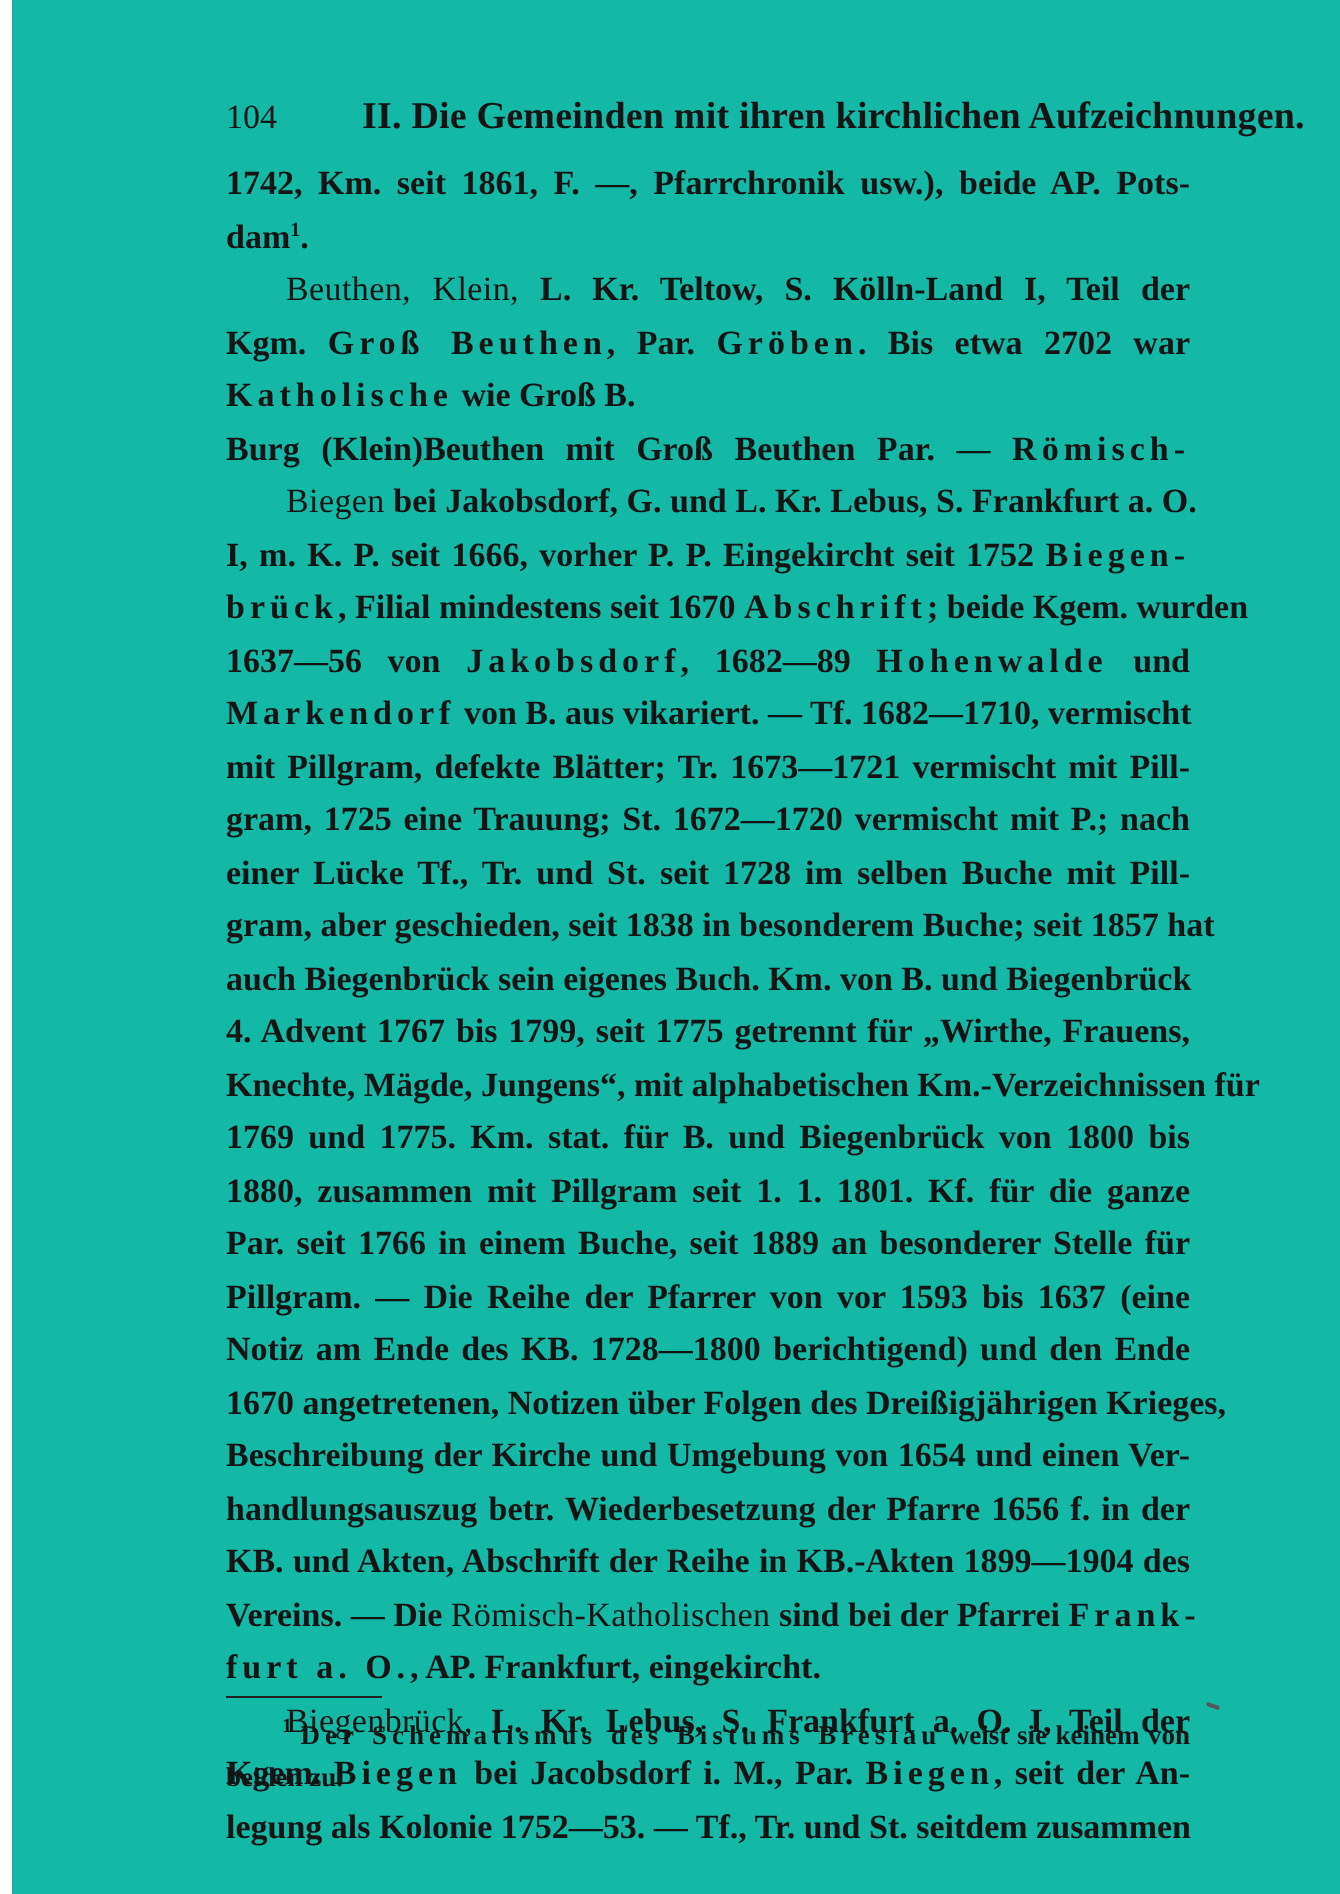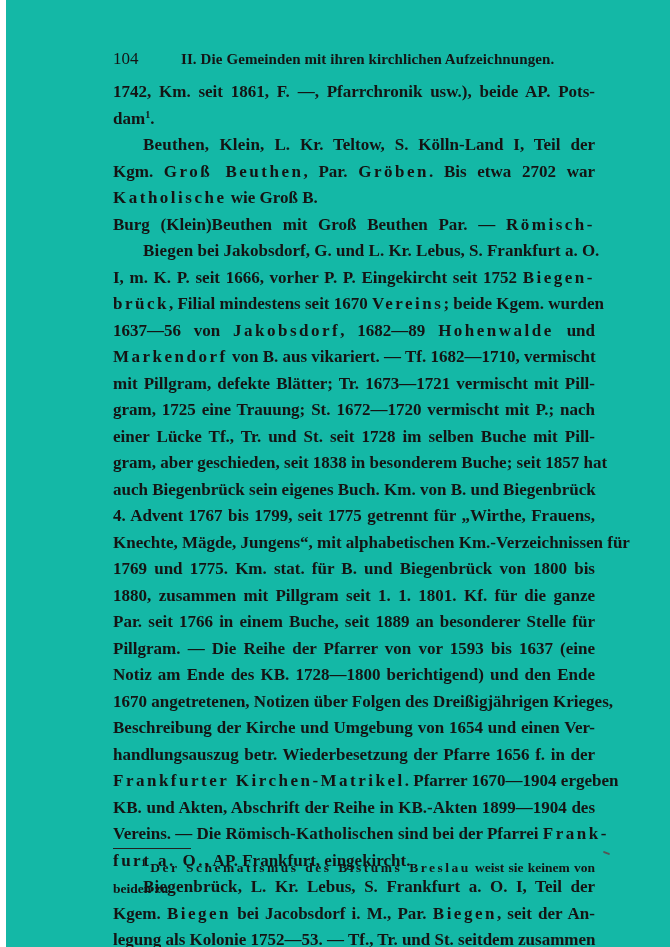--- a/index.html
+++ b/index.html
@@ -40,21 +40,21 @@
       font-family: "Liberation Serif", serif;
       font-size: 17px;
       font-weight: normal;
     }
     .running-head .chapter-title {
       position: absolute;
       left: 68px;
       top: 0;
       font-family: "Liberation Serif", serif;
       font-weight: bold;
-      font-size: 15px;
+      font-size: 19px;
       letter-spacing: 0.1px;
       text-align: right;
     }
     .body-text {
       position: absolute;
       left: 107px;
       top: 79px;
       width: 482px;
     }
     .line {
@@ -68,21 +68,21 @@
       text-align-last: justify;
       letter-spacing: 0px;
     }
     .line.last {
       text-align-last: left;
     }
     .line.indent {
       padding-left: 30px;
     }
     .headword {
-      font-weight: 700;
+      font-weight: 400;
       letter-spacing: 0.2px;
     }
     .spaced {
       letter-spacing: 2.5px;
     }
     sup.fnref {
       font-size: 10px;
       vertical-align: 6px;
       line-height: 0;
     }
@@ -138,39 +138,38 @@
     <div class="line"><span>1742, Km. seit 1861, F. —, Pfarrchronik usw.), beide AP. Pots-</span></div>
     <div class="line last"><span>dam</span><sup class="fnref">1</sup><span>.</span></div>
 
     <div class="line indent"><span class="headword">Beuthen, Klein,</span><span> L.  Kr. Teltow, S. Kölln-Land I, Teil der</span></div>
     <div class="line"><span>Kgm. </span><span class="spaced">Groß Beuthen</span><span>, Par. </span><span class="spaced">Gröben</span><span>.  Bis etwa 2702 war</span></div>
     <div class="line last"><span class="spaced">Katholische</span><span> wie Groß B.</span></div>
     <div class="line"><span>Burg (Klein)Beuthen mit Groß Beuthen Par. — </span><span class="spaced">Römisch-</span></div>
 
     <div class="line indent"><span class="headword">Biegen</span><span> bei Jakobsdorf, G. und L.  Kr. Lebus, S. Frankfurt a. O.</span></div>
     <div class="line"><span>I, m. K. P. seit 1666, vorher P. P.  Eingekircht seit 1752 </span><span class="spaced">Biegen-</span></div>
-    <div class="line"><span class="spaced">brück</span><span>, Filial mindestens seit 1670 </span><span class="spaced">Vereins</span><span>; beide Kgem. wurden</span></div>
+    <div class="line"><span class="spaced">brück</span><span>, Filial mindestens seit 1670 </span><span class="spaced">Abschrift</span><span>; beide Kgem. wurden</span></div>
     <div class="line"><span>1637—56 von </span><span class="spaced">Jakobsdorf</span><span>, 1682—89 </span><span class="spaced">Hohenwalde</span><span> und</span></div>
     <div class="line"><span class="spaced">Markendorf</span><span> von B. aus vikariert. — Tf. 1682—1710, vermischt</span></div>
     <div class="line"><span>mit Pillgram, defekte Blätter; Tr. 1673—1721 vermischt mit Pill-</span></div>
     <div class="line"><span>gram, 1725 eine Trauung; St. 1672—1720 vermischt mit P.; nach</span></div>
     <div class="line"><span>einer Lücke Tf., Tr. und St. seit 1728 im selben Buche mit Pill-</span></div>
     <div class="line"><span>gram, aber geschieden, seit 1838 in besonderem Buche; seit 1857 hat</span></div>
     <div class="line"><span>auch Biegenbrück sein eigenes Buch.  Km. von B. und Biegenbrück</span></div>
     <div class="line"><span>4. Advent 1767 bis 1799, seit 1775 getrennt für „Wirthe, Frauens,</span></div>
     <div class="line"><span>Knechte, Mägde, Jungens“, mit alphabetischen Km.-Verzeichnissen für</span></div>
     <div class="line"><span>1769 und 1775.  Km. stat. für B. und Biegenbrück von 1800 bis</span></div>
     <div class="line"><span>1880, zusammen mit Pillgram seit 1. 1. 1801.  Kf. für die ganze</span></div>
     <div class="line"><span>Par. seit 1766 in einem Buche, seit 1889 an besonderer Stelle für</span></div>
     <div class="line"><span>Pillgram. — Die Reihe der Pfarrer von vor 1593 bis 1637 (eine</span></div>
     <div class="line"><span>Notiz am Ende des KB. 1728—1800 berichtigend) und den Ende</span></div>
     <div class="line"><span>1670 angetretenen, Notizen über Folgen des Dreißigjährigen Krieges,</span></div>
     <div class="line"><span>Beschreibung der Kirche und Umgebung von 1654 und einen Ver-</span></div>
     <div class="line"><span>handlungsauszug betr. Wiederbesetzung der Pfarre 1656 f. in der</span></div>
-    <div class="line"><span class="spaced">Frankfurter Kirchen-Matrikel</span><span>.  Pfarrer 1670—1904 ergeben</span></div>
     <div class="line"><span>KB. und Akten, Abschrift der Reihe in KB.-Akten 1899—1904 des</span></div>
     <div class="line"><span>Vereins. — Die </span><span class="headword">Römisch-Katholischen</span><span> sind bei der Pfarrei </span><span class="spaced">Frank-</span></div>
     <div class="line last"><span class="spaced">furt a. O.</span><span>, AP. Frankfurt, eingekircht.</span></div>
 
     <div class="line indent"><span class="headword">Biegenbrück,</span><span> L.  Kr. Lebus, S. Frankfurt a. O. I, Teil der</span></div>
     <div class="line"><span>Kgem. </span><span class="spaced">Biegen</span><span> bei Jacobsdorf i. M., Par. </span><span class="spaced">Biegen</span><span>, seit der An-</span></div>
     <div class="line"><span>legung als Kolonie 1752—53. — Tf., Tr. und St. seitdem zusammen</span></div>
 
   </div>
 

